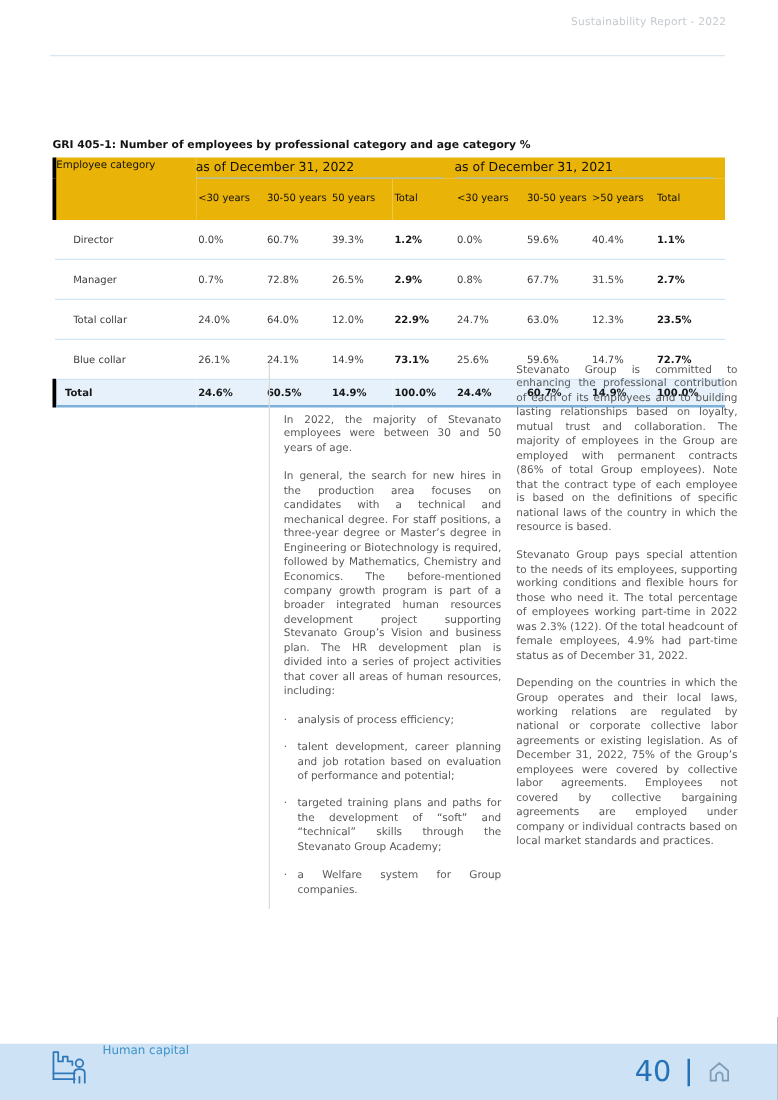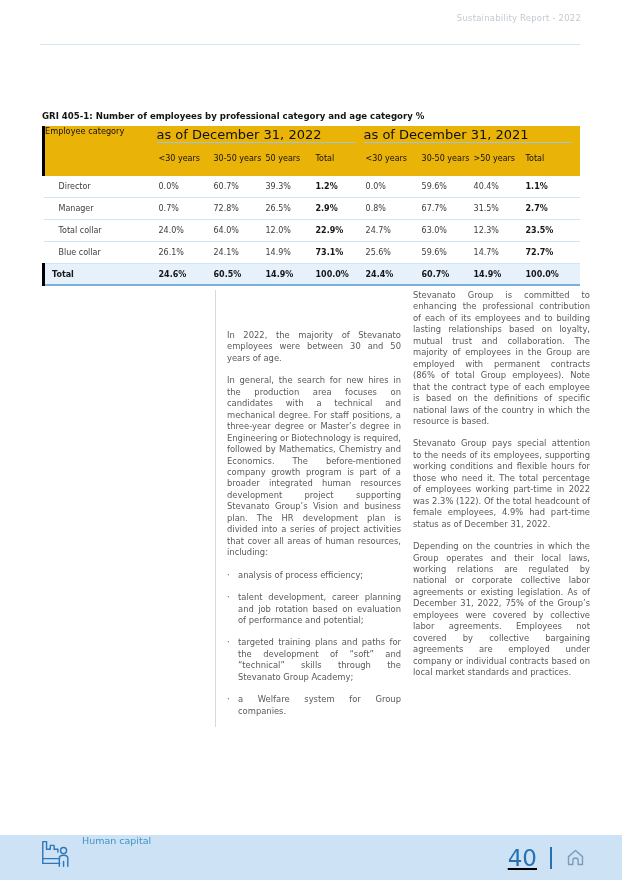--- a/index.html
+++ b/index.html
@@ -24,31 +24,31 @@
     font-size:8.6px; font-weight:bold; color:#141414; margin:0 0 5px 0;
   }
   table.gri{ width:536px; border-collapse:collapse; table-layout:fixed; font-size:8px; color:#3c3c3c;}
   table.gri th, table.gri td{ padding:0; text-align:left; font-weight:normal; }
   thead th{ background:#eab308; color:#101010; font-weight:bold; }
   th.cat{
     vertical-align:top; padding:6px 0 0 7px; font-size:8.2px;
     border-left:3px solid #000000;
   }
   th.group{
-    font-size:13px; padding:6px 0 5px 2px; height:17px; vertical-align:middle;
+    font-size:10px; padding:6px 0 5px 2px; height:17px; vertical-align:middle;
     background-image:linear-gradient(#9cc4e4,#9cc4e4);
     background-size:calc(100% - 9px) 1px;
     background-position:left bottom; background-repeat:no-repeat;
   }
   tr.sub th{
     vertical-align:middle; padding:4px 2px 5px 2px; height:24px;
     font-size:8px; line-height:1.25;
   }
   tbody tr.data td{
-    height:21px; border-bottom:1px solid #cfe5f5; vertical-align:middle;
+    height:31px; border-bottom:1px solid #cfe5f5; vertical-align:middle;
     padding-left:2px;
   }
   tbody tr.data td.rowlabel{ padding-left:15px; color:#3c3c3c; }
   tbody td.b, tbody tr.total td{ font-weight:bold; color:#161616; }
   tbody tr.total td{
     background:#e6f1fb; height:20px; vertical-align:middle;
     border-bottom:2px solid #7cb0d9; padding-left:2px;
   }
   tbody tr.total td.rowlabel{ padding-left:7px; border-left:3px solid #000000; }
   
@@ -71,21 +71,21 @@
     position:absolute; left:0; bottom:0; width:622px; height:45px;
     background:#cde2f4;
   }
   .footer-left{
     position:absolute; left:38px; top:0; height:60px;
     display:flex; align-items:flex-start; gap:8px;
   }
   .footer-label{ font-size:9.5px; color:#3d94c9; }
   .footer-right{
     position:absolute; right:36px; top:0; height:45px;
-    display:flex; align-items:center; gap:13px;text-decoration:underline;
+    display:flex; align-items:center; gap:13px;
   }
   .page-number{ font-size:23px; color:#2573b6; font-weight:normal; }
   .footer-divider{ width:2px; height:22px; background:#2573b6; }
   .icon{ display:inline-flex; }
 </style>
 </head>
 <body>
 
 <div class="page">
 

